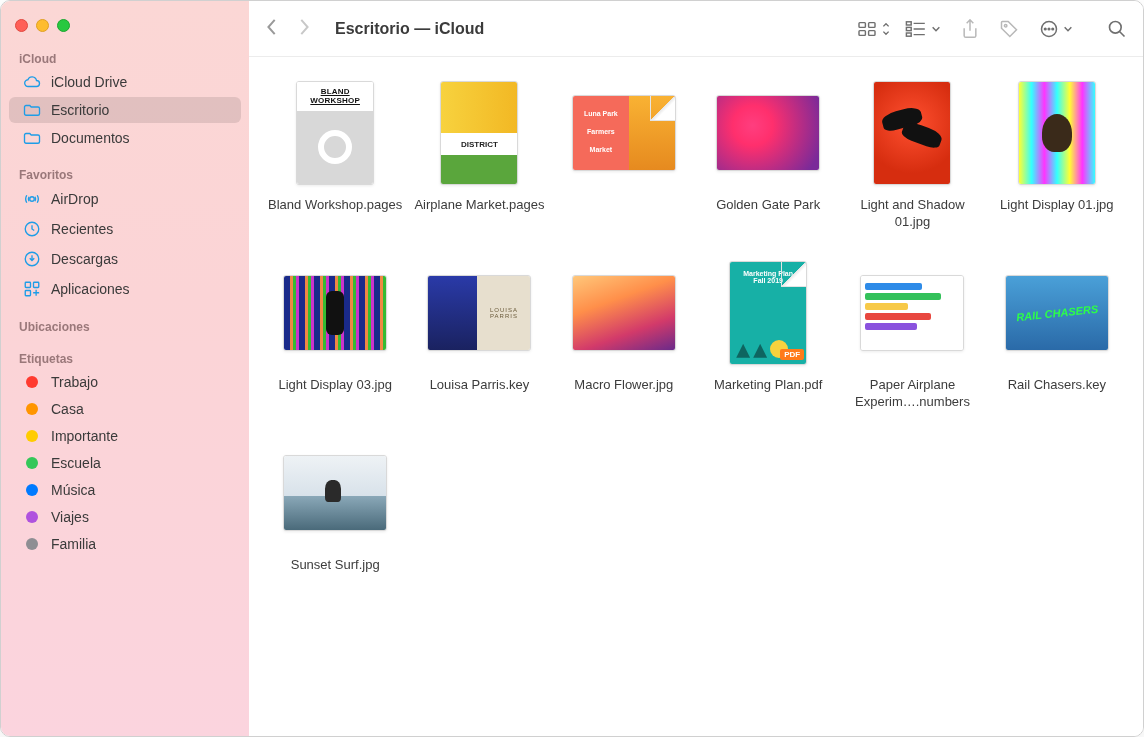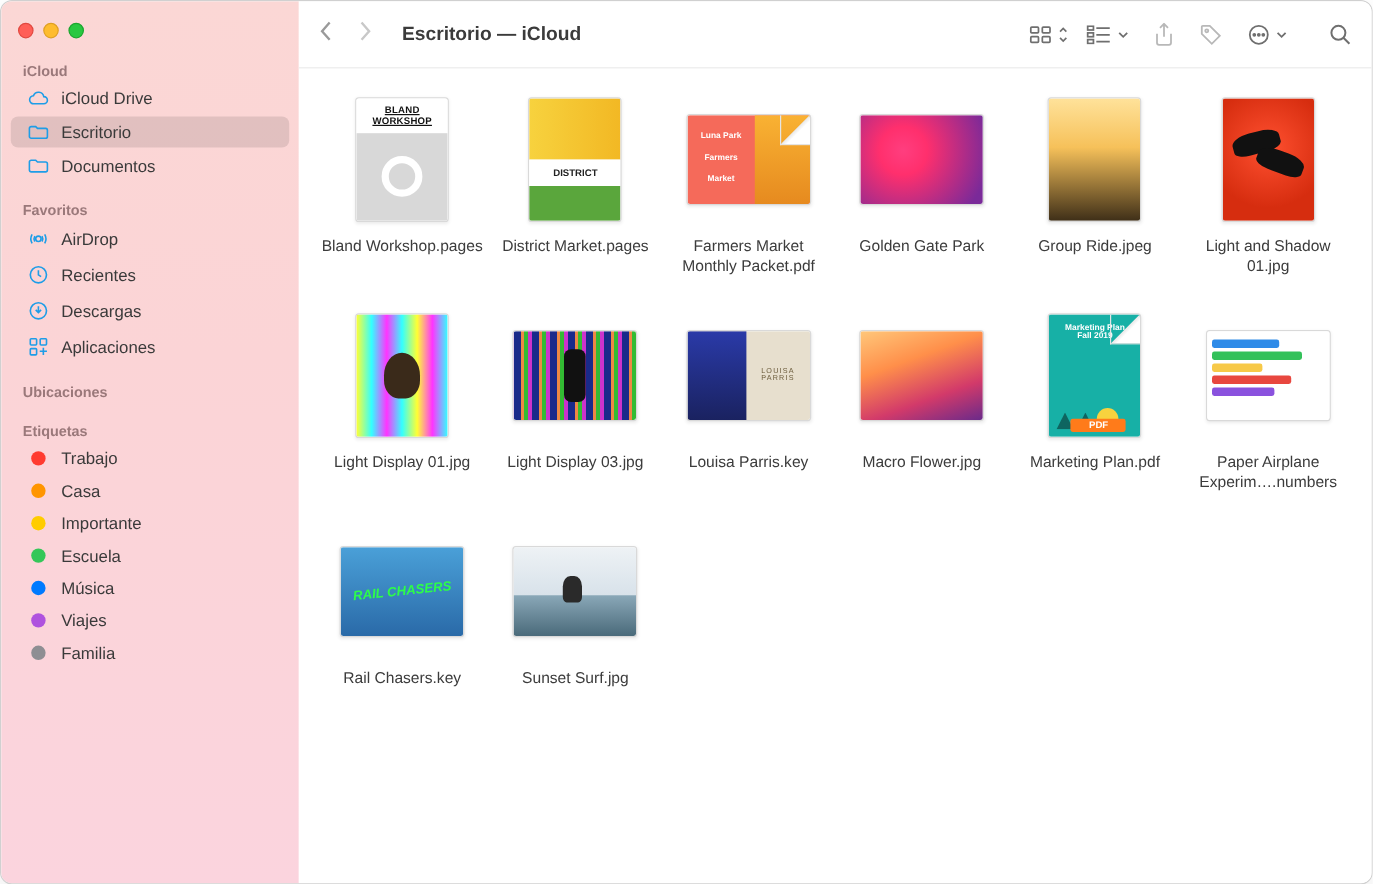--- a/index.html
+++ b/index.html
@@ -104,21 +104,21 @@
 .art-lightd3 { background: repeating-linear-gradient(90deg,#1a2a8a 0 6px,#e84 6px 9px,#3b3 9px 12px,#c3c 12px 15px); display:flex; align-items:center; justify-content:center; }
 .art-lightd3::before { content:""; width:18px; height:44px; background:#111; border-radius:6px; }
 .art-louisa { background:#e7dfce; display:flex; }
 .art-louisa .l { width:48%; background:linear-gradient(#2a3aa8,#1a2260); }
 .art-louisa .r { flex:1; display:flex; align-items:center; justify-content:center; font-size:6px; color:#6a5a3a; letter-spacing:1px; }
 .art-macro { background: linear-gradient(160deg,#ffc77a 0%, #ff8f4a 35%, #d23a6a 70%, #6a2a8a 100%); }
 .art-marketing { background:#17b0a6; padding:8px; color:#fff; font-size:7px; font-weight:600; position:relative; }
 .art-marketing .shapes { position:absolute; bottom:6px; left:6px; display:flex; gap:3px; align-items:flex-end; }
 .art-marketing .tri { width:14px; height:14px; background:#0e6560; clip-path:polygon(50% 0,100% 100%,0 100%); }
 .art-marketing .cir { width:18px; height:18px; background:#f7d23e; border-radius:50%; }
-.art-marketing .pdf { position:absolute; bottom:4px; right:12px; background:#ff7b1a; color:#fff; font-size:8px; font-weight:800; padding:1px 15px; border-radius:2px; }
+.art-marketing .pdf { position:absolute; bottom:4px; right:2px; background:#ff7b1a; color:#fff; font-size:8px; font-weight:800; padding:1px 4px; border-radius:2px; }
 .art-paper { background:#fff; padding:4px; }
 .art-paper .row { height:7px; margin:3px 0; border-radius:2px; }
 .art-rail { background:linear-gradient(#4aa0d8,#2a6aa8); display:flex; align-items:center; justify-content:center; }
 .art-rail span { color:#2dfc4a; font-size:11px; font-weight:800; font-style:italic; transform:rotate(-6deg); }
 .art-sunset { display:flex; flex-direction:column; }
 .art-sunset .sky { height:55%; background:linear-gradient(#eef2f5,#d8e2ea); }
 .art-sunset .sea { flex:1; background:linear-gradient(#8aa8b8,#4a6a7a); position:relative; }
 .art-sunset .sea::before { content:""; position:absolute; top:-16px; left:40%; width:16px; height:22px; background:#2a2a2a; border-radius:40% 40% 20% 20%; }
 </style>
 </head>
@@ -339,48 +339,39 @@
         <div class="file-item">
           <div class="thumb">
             <div class="thumb-inner portrait">
               <div class="thumb-fill art-district">
                 <div class="top"></div>
                 <div class="band">DISTRICT</div>
                 <div class="bot"></div>
               </div>
             </div>
           </div>
-          <div class="fname">District Market.pages</div>
+          <div class="fname">Airplane Market.pages</div>
         </div>
         <div class="file-item">
           <div class="thumb">
             <div class="thumb-inner landscape dogear">
               <div class="thumb-fill art-farmers">
                 <div class="left"><span>Luna Park Farmers Market</span></div>
                 <div class="right"></div>
               </div>
             </div>
           </div>
-          <div class="fname">Farmers Market Monthly Packet.pdf</div>
         </div>
         <div class="file-item">
           <div class="thumb">
             <div class="thumb-inner landscape">
               <div class="thumb-fill art-golden"></div>
             </div>
           </div>
           <div class="fname">Golden Gate Park</div>
-        </div>
-        <div class="file-item">
-          <div class="thumb">
-            <div class="thumb-inner portrait">
-              <div class="thumb-fill art-group"></div>
-            </div>
-          </div>
-          <div class="fname">Group Ride.jpeg</div>
         </div>
         <div class="file-item">
           <div class="thumb">
             <div class="thumb-inner portrait">
               <div class="thumb-fill art-light1"></div>
             </div>
           </div>
           <div class="fname">Light and Shadow 01.jpg</div>
         </div>
         <div class="file-item">

